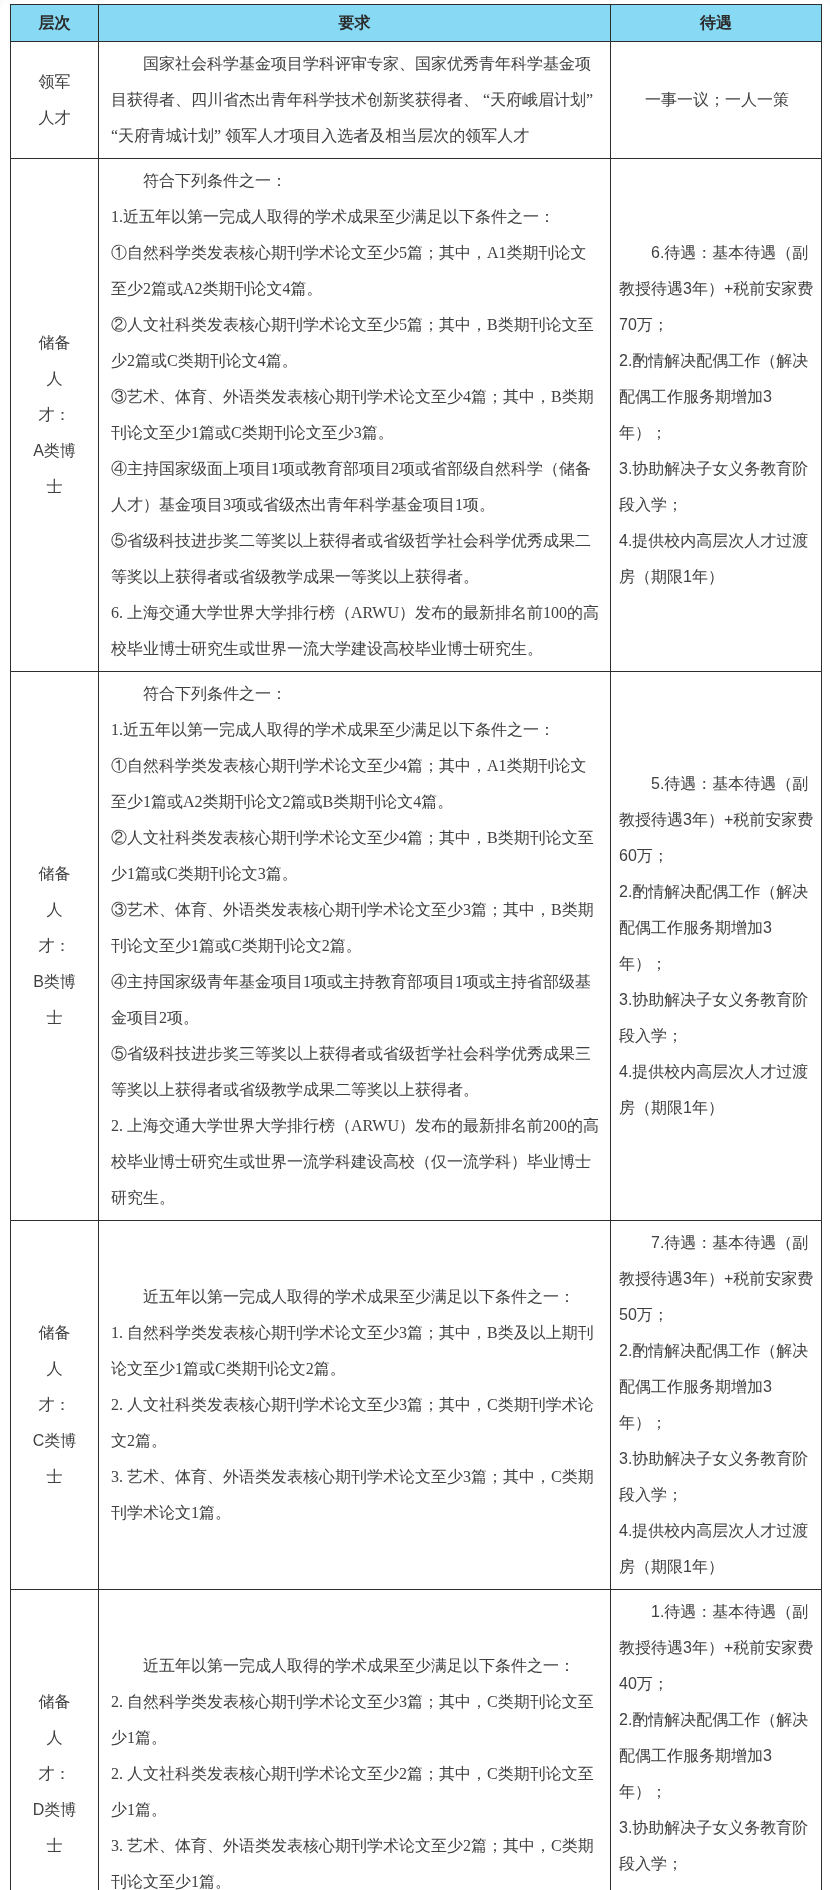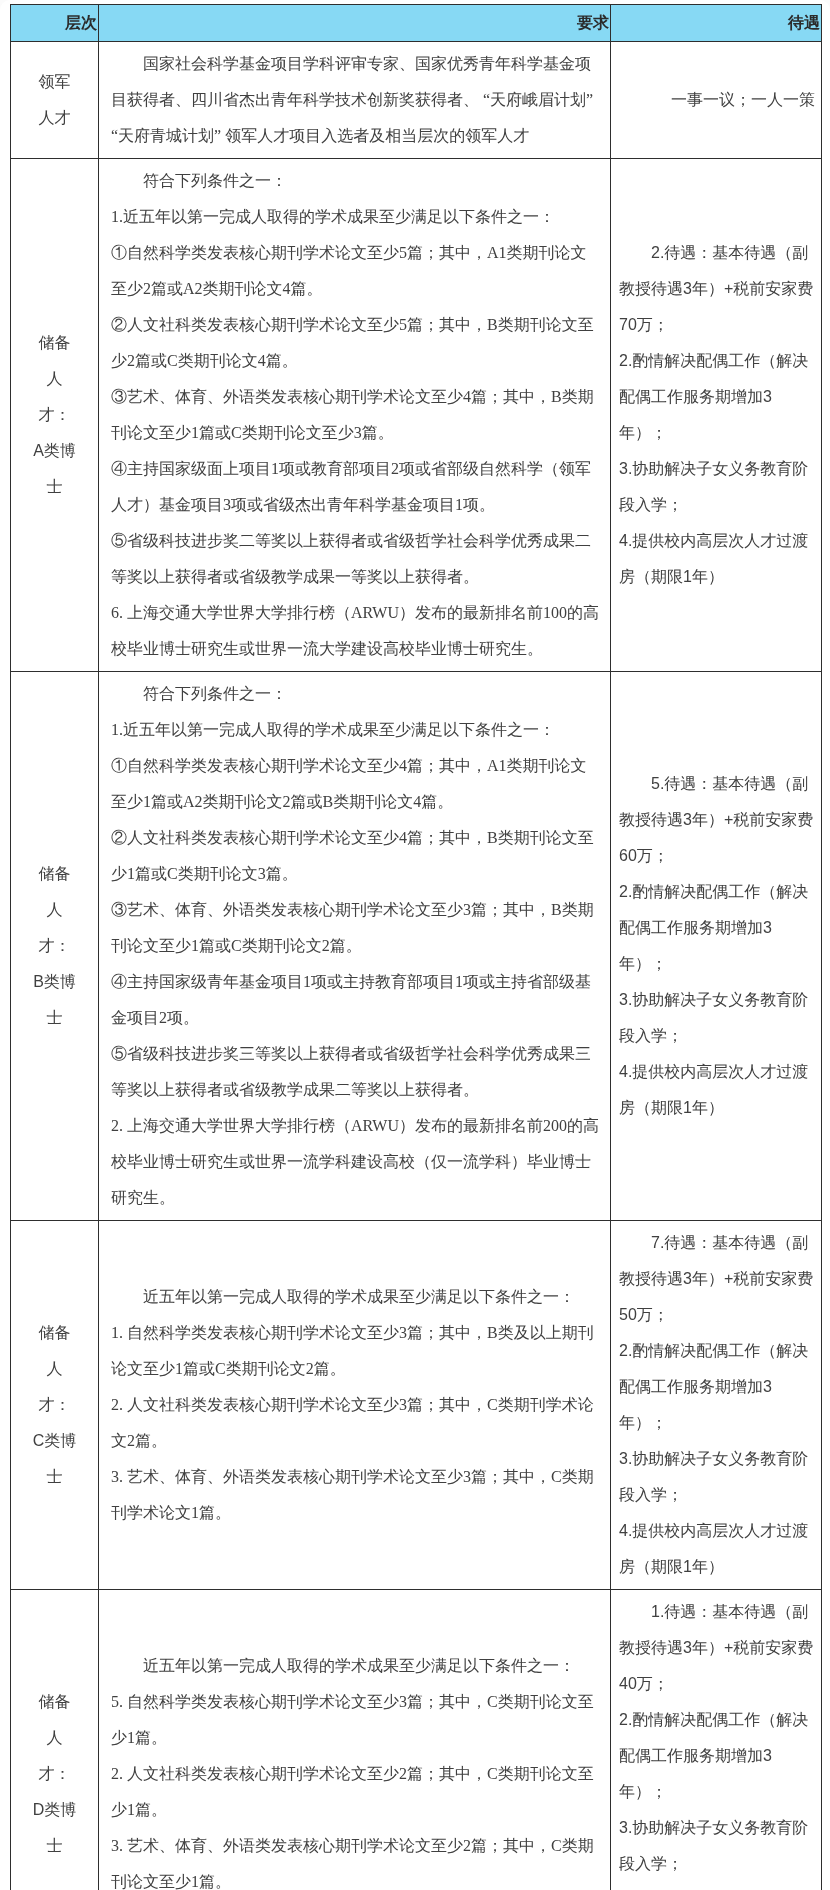--- a/index.html
+++ b/index.html
@@ -2,30 +2,30 @@
 <html style="--header_bg: #87d9f4; --border: #2e2e2e; --text: #404040;"><head>
 <meta charset="utf-8">
 <style>
   html,body{margin:0;padding:0;background:#fbfbfb;}
   body{width:830px;font-family:"Liberation Sans","DejaVu Sans",sans-serif;}
   .page{width:830px;box-sizing:border-box;padding:4px 9px 5px 10px;background:#ffffff;border-radius:10px;}
   table{border-collapse:collapse;table-layout:fixed;width:811px;
         font-size:16px;line-height:2.25;color:var(--text,#404040);}
   th,td{border:1px solid var(--border,#2e2e2e);vertical-align:middle;box-sizing:border-box;}
   th{background:var(--header_bg,#87d9f4);color:#2b2b2b;font-weight:bold;height:37px;
-     font-size:16px;line-height:1.2;text-align:right;}
+     font-size:16px;line-height:1.2;text-align:center;}
   col.c-level{width:88px;}
   col.c-req{width:512px;}
   col.c-treat{width:211px;}
   td.level{text-align:center;padding:4px 20px;white-space:pre-line;line-break:strict;}
   td.req{padding:4px 10px 4px 12px;font-family:Liberation Serif, serif;}
   td.treat{padding:4px 6px 4px 8px;}
   p{margin:0;}
   .ind{text-indent:2em;}
-  .center{text-align:right;font-family:Liberation Serif, serif;}
+  .center{text-align:center;font-family:Liberation Serif, serif;}
   tr.r0 td{height:107px;}
   tr.r1 td{height:440px;}
   tr.r2 td{height:473px;}
   tr.r3 td{height:285px;}
   tr.r4 td{height:257px;}
 </style>
 </head>
 <body>
 
 <div class="page">
@@ -56,26 +56,26 @@
 
       <tr class="r1">
         <td class="level">储备人才：
 A类博士</td>
         <td class="req">
           <p class="ind">符合下列条件之一：</p>
           <p>1.近五年以第一完成人取得的学术成果至少满足以下条件之一：</p>
           <p>①自然科学类发表核心期刊学术论文至少5篇；其中，A1类期刊论文至少2篇或A2类期刊论文4篇。</p>
           <p>②人文社科类发表核心期刊学术论文至少5篇；其中，B类期刊论文至少2篇或C类期刊论文4篇。</p>
           <p>③艺术、体育、外语类发表核心期刊学术论文至少4篇；其中，B类期刊论文至少1篇或C类期刊论文至少3篇。</p>
-          <p>④主持国家级面上项目1项或教育部项目2项或省部级自然科学（领军人才）基金项目3项或省级杰出青年科学基金项目1项。</p>
+          <p>④主持国家级面上项目1项或教育部项目2项或省部级自然科学（储备人才）基金项目3项或省级杰出青年科学基金项目1项。</p>
           <p>⑤省级科技进步奖二等奖以上获得者或省级哲学社会科学优秀成果二等奖以上获得者或省级教学成果一等奖以上获得者。</p>
           <p>6. 上海交通大学世界大学排行榜（ARWU）发布的最新排名前100的高校毕业博士研究生或世界一流大学建设高校毕业博士研究生。</p>
         </td>
         <td class="treat">
-          <p class="ind">2.待遇：基本待遇（副教授待遇3年）+税前安家费70万；</p>
+          <p class="ind">6.待遇：基本待遇（副教授待遇3年）+税前安家费70万；</p>
           <p>2.酌情解决配偶工作（解决配偶工作服务期增加3年）；</p>
           <p>3.协助解决子女义务教育阶段入学；</p>
           <p>4.提供校内高层次人才过渡房（期限1年）</p>
         </td>
       </tr>
 
       <tr class="r2">
         <td class="level">储备人才：
 B类博士</td>
         <td class="req">
@@ -111,21 +111,21 @@
           <p>3.协助解决子女义务教育阶段入学；</p>
           <p>4.提供校内高层次人才过渡房（期限1年）</p>
         </td>
       </tr>
 
       <tr class="r4">
         <td class="level">储备人才：
 D类博士</td>
         <td class="req">
           <p class="ind">近五年以第一完成人取得的学术成果至少满足以下条件之一：</p>
-          <p>5. 自然科学类发表核心期刊学术论文至少3篇；其中，C类期刊论文至少1篇。</p>
+          <p>2. 自然科学类发表核心期刊学术论文至少3篇；其中，C类期刊论文至少1篇。</p>
           <p>2. 人文社科类发表核心期刊学术论文至少2篇；其中，C类期刊论文至少1篇。</p>
           <p>3. 艺术、体育、外语类发表核心期刊学术论文至少2篇；其中，C类期刊论文至少1篇。</p>
         </td>
         <td class="treat">
           <p class="ind">1.待遇：基本待遇（副教授待遇3年）+税前安家费40万；</p>
           <p>2.酌情解决配偶工作（解决配偶工作服务期增加3年）；</p>
           <p>3.协助解决子女义务教育阶段入学；</p>
           <p>4.提供校内高层次人才过渡房（期限1年）</p>
         </td>
       </tr>

